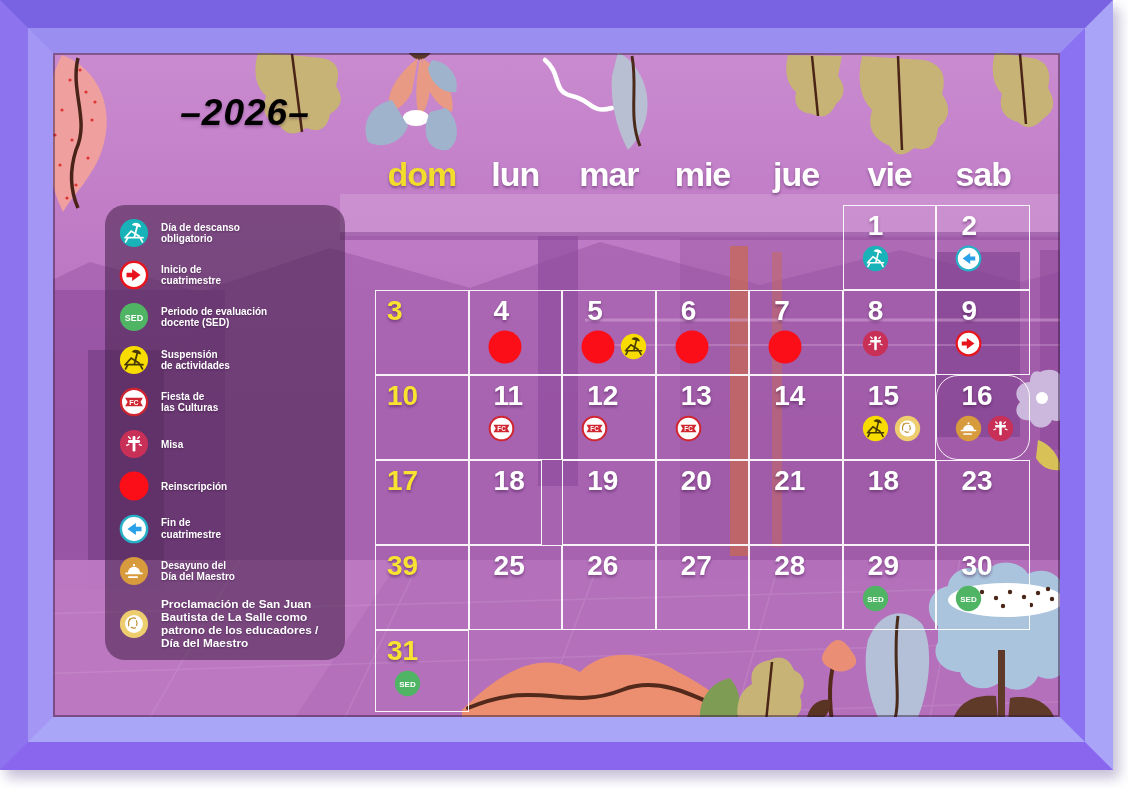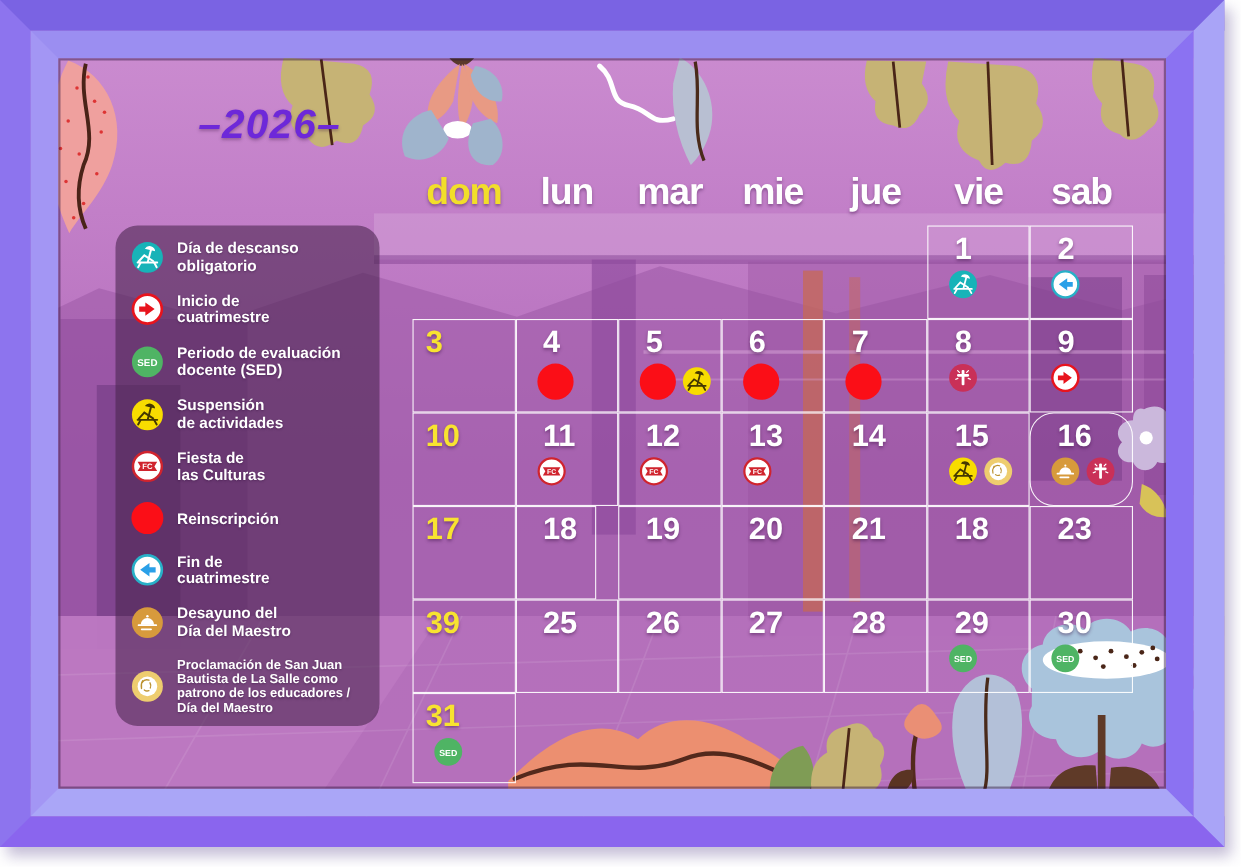--- a/index.html
+++ b/index.html
@@ -11,39 +11,39 @@
   
   .frame{position:absolute;pointer-events:none;box-sizing:border-box;}
   .f1{left:0;top:0;width:1113px;height:770px;border:28px solid;
       border-color:#7a63e3 #a9a4f7 #8a65ee #8d74ee;
       box-shadow:6px 8px 12px rgba(90,70,140,.35);}
   .f2{left:28px;top:28px;width:1057px;height:714px;border:25px solid;
       border-color:#9b8ef1 #8b72f2 #aaa6f7 #a396f4;}
   .f-edge{left:53px;top:53px;width:1007px;height:664px;border:2px solid rgba(45,20,60,.45);}
   
   .year{position:absolute;left:130px;top:92px;width:230px;text-align:center;
-        font-size:37px;font-style:italic;font-weight:800;color:#6d28d9;letter-spacing:1px;
+        font-size:37px;font-style:italic;font-weight:800;color:#000000;letter-spacing:1px;
         text-shadow:0 2px 3px rgba(60,20,70,.35);}
   .month{position:absolute;left:118px;top:122px;width:254px;text-align:left;
         font-size:66px;font-weight:900;color:#ffffff;letter-spacing:0px;
         text-shadow:0 3px 4px rgba(60,20,70,.4);}
   
   .wd{position:absolute;top:155px;height:46px;text-align:center;
       font-size:34px;font-weight:800;color:#ffffff;letter-spacing:-1px;
       text-shadow:0 2px 3px rgba(60,20,70,.45);}
   .wd.sun{color:#f2de2a;}
   
   .legend{position:absolute;left:105px;top:205px;width:240px;height:455px;
           background:rgba(72,37,78,.58);border-radius:20px;box-sizing:border-box;
           padding:13px 12px 10px 14px;display:flex;flex-direction:column;
           justify-content:space-between;}
   .lg-row{display:flex;align-items:center;gap:12px;}
   .lg-icon{width:30px;height:30px;flex:0 0 30px;}
   .lg-icon svg{width:100%;height:100%;display:block;}
-  .lg-label{color:#ffffff;font-weight:bold;font-size:14px;line-height:1.12;
+  .lg-label{color:#ffffff;font-weight:bold;font-size:10px;line-height:1.12;
             white-space:pre-line;text-shadow:0 1px 2px rgba(40,10,50,.4);}
   .lg-label.small{font-size:11.8px;line-height:1.1;}
   
   .cell{position:absolute;box-sizing:border-box;border:1.6px solid rgba(255,255,255,.92);
         padding-top:5px;}
   .num{display:block;margin-left:24px;font-size:28px;font-weight:800;color:#ffffff;
        line-height:1.1;text-shadow:0 2px 3px rgba(55,15,65,.45);}
   .num.sun{margin-left:11px;color:#f8e330;}
   .icons{display:flex;gap:5px;align-items:center;margin-left:18px;margin-top:3px;}
   .cal-icon{display:inline-block;}
@@ -266,20 +266,36 @@
               <path d="M6.5 11.5 L25.5 11.5 L22.8 16 L25.5 20.5 L6.5 20.5 L9.2 16 Z" fill="#d0242e"></path>
               <text x="16" y="18.8" text-anchor="middle" font-family="Liberation Sans, sans-serif" font-size="7.5" font-weight="bold" fill="#ffffff">FC</text>
             </svg>
           </span>
           <div class="lg-label">Fiesta de
 las Culturas</div>
         </div>
         <div class="lg-row">
           <span class="lg-icon">
             <svg viewBox="0 0 32 32">
+              <circle cx="16" cy="16" r="15" fill="#c93058"></circle>
+              <rect x="14.5" y="7.5" width="3" height="16.5" rx="1.2" fill="#ffffff"></rect>
+              <rect x="9.5" y="11.8" width="13" height="3" rx="1.2" fill="#ffffff"></rect>
+              <g stroke="#ffffff" stroke-width="1.4" stroke-linecap="round">
+                <path d="M10.2 8.2 l1.9 1.9"></path>
+                <path d="M21.8 8.2 l-1.9 1.9"></path>
+                <path d="M8.2 17.5 l2.2 -1"></path>
+                <path d="M23.8 17.5 l-2.2 -1"></path>
+              </g>
+            </svg>
+          </span>
+          <div class="lg-label">Misa</div>
+        </div>
+        <div class="lg-row">
+          <span class="lg-icon">
+            <svg viewBox="0 0 32 32">
               <circle cx="16" cy="16" r="15.5" fill="#fb0e17"></circle>
             </svg>
           </span>
           <div class="lg-label">Reinscripción</div>
         </div>
         <div class="lg-row">
           <span class="lg-icon">
             <svg viewBox="0 0 32 32">
               <circle cx="16" cy="16" r="14" fill="#ffffff" stroke="#28b0c8" stroke-width="2.6"></circle>
               <path d="M18 9.5 l-9 6.5 9 6.5 v-4 h6 v-5 h-6 z" fill="#2aa0e8"></path>

